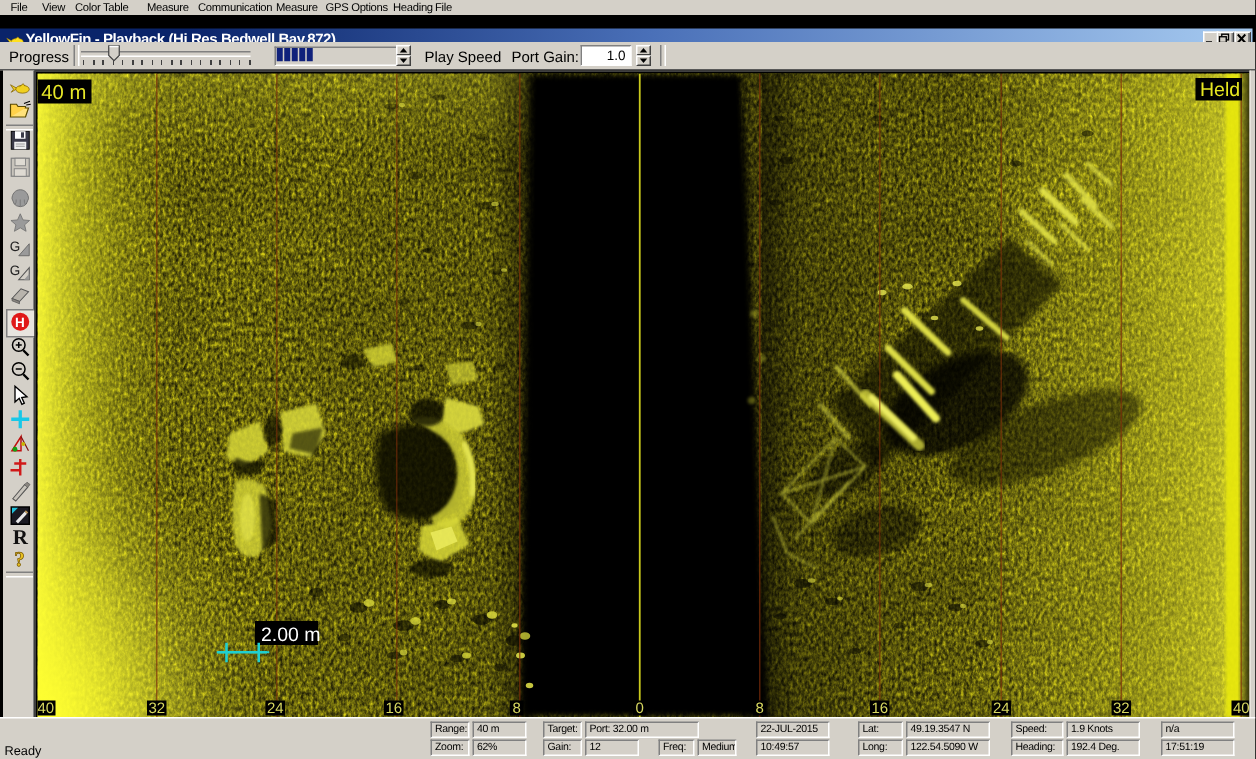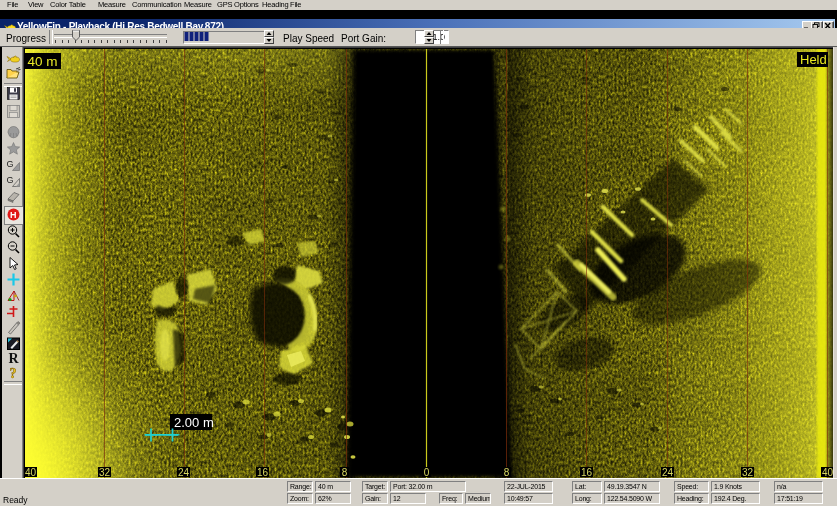--- a/index.html
+++ b/index.html
@@ -98,21 +98,21 @@
           <path d="M4 1 L6.5 4 H1.5 Z" fill="#000"></path>
         </svg>
     </div>
     <div class="abs" style="left:264px;top:9px;width:10px;height:7px;background:#d4d0c8;border:1px solid;border-color:#fff #404040 #404040 #fff;box-sizing:border-box;">
       <svg width="8" height="5">
           <path d="M4 4 L6.5 1 H1.5 Z" fill="#000"></path>
         </svg>
     </div>
     <span class="lbl" style="left:283px">Play Speed</span>
     <span class="lbl" style="left:341px">Port Gain:</span>
-    <div class="abs" style="left:387px;top:2px;width:34px;height:14px;background:#fff;border-top:1px solid #808080;border-left:1px solid #808080;border-bottom:1px solid #fff;border-right:1px solid #fff;box-sizing:border-box;font-size:9px;text-align:right;padding-right:3px;line-height:12px;margin-left:28px;">1.0</div>
+    <div class="abs" style="left:387px;top:2px;width:34px;height:14px;background:#fff;border-top:1px solid #808080;border-left:1px solid #808080;border-bottom:1px solid #fff;border-right:1px solid #fff;box-sizing:border-box;font-size:9px;text-align:right;padding-right:3px;line-height:12px;">1.0</div>
     <div class="abs" style="left:424px;top:2px;width:10px;height:7px;background:#d4d0c8;border:1px solid;border-color:#fff #404040 #404040 #fff;box-sizing:border-box;">
       <svg width="8" height="5">
           <path d="M4 1 L6.5 4 H1.5 Z" fill="#000"></path>
         </svg>
     </div>
     <div class="abs" style="left:424px;top:9px;width:10px;height:7px;background:#d4d0c8;border:1px solid;border-color:#fff #404040 #404040 #fff;box-sizing:border-box;">
       <svg width="8" height="5">
           <path d="M4 4 L6.5 1 H1.5 Z" fill="#000"></path>
         </svg>
     </div>

